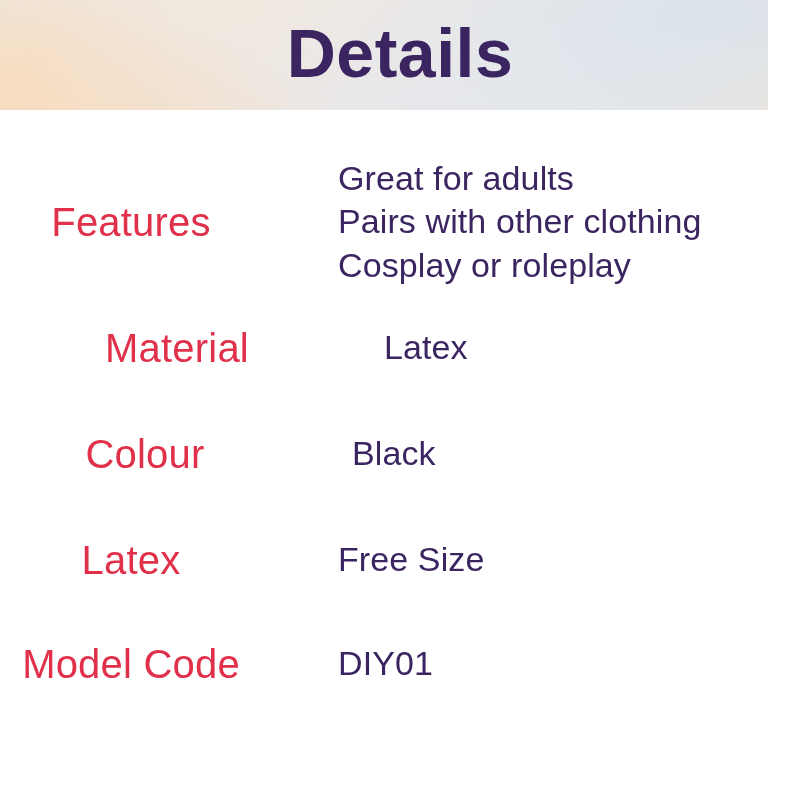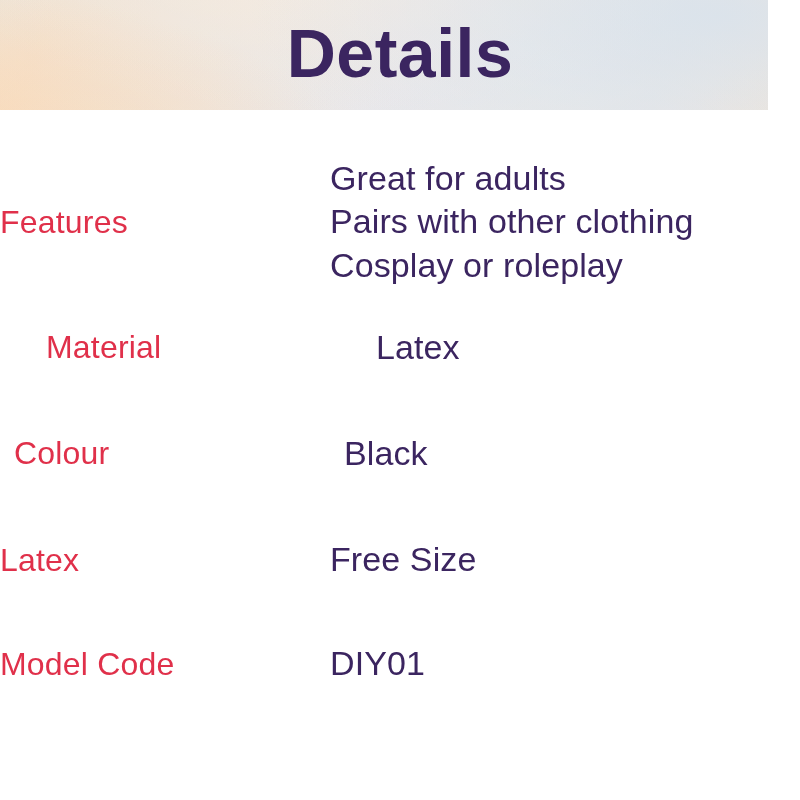--- a/index.html
+++ b/index.html
@@ -111,41 +111,42 @@
   }
   .spec-row {
     display: flex;
     align-items: center;
     width: 100%;
     box-sizing: border-box;
   }
   .spec-label {
     width: 262px;
     flex: 0 0 262px;
-    text-align: left;
+    text-align: center;
     color: #e0304a;
-    font-size: 32px;
+    font-size: 40px;
     font-weight: 400;
     line-height: 1.15;
     letter-spacing: 0.2px;
     white-space: nowrap;
   }
   .spec-value {
     flex: 1 1 auto;
     padding-left: 68px;
     box-sizing: border-box;
     color: #3b2560;
     font-size: 34px;
     font-weight: 400;
     line-height: 1.28;
     letter-spacing: 0.1px;
   }
   .spec-value .v-line {
     display: block;
     white-space: nowrap;
+    margin-left: 8px;
   }
 
   
   .row-features   { height: 148px; }
   .row-material   { height: 103px; padding-left: 46px; }
   .row-colour     { height: 109px; padding-left: 14px; }
   .row-size       { height: 104px; }
   .row-modelcode  { height: 104px; }
 </style>
 </head>

